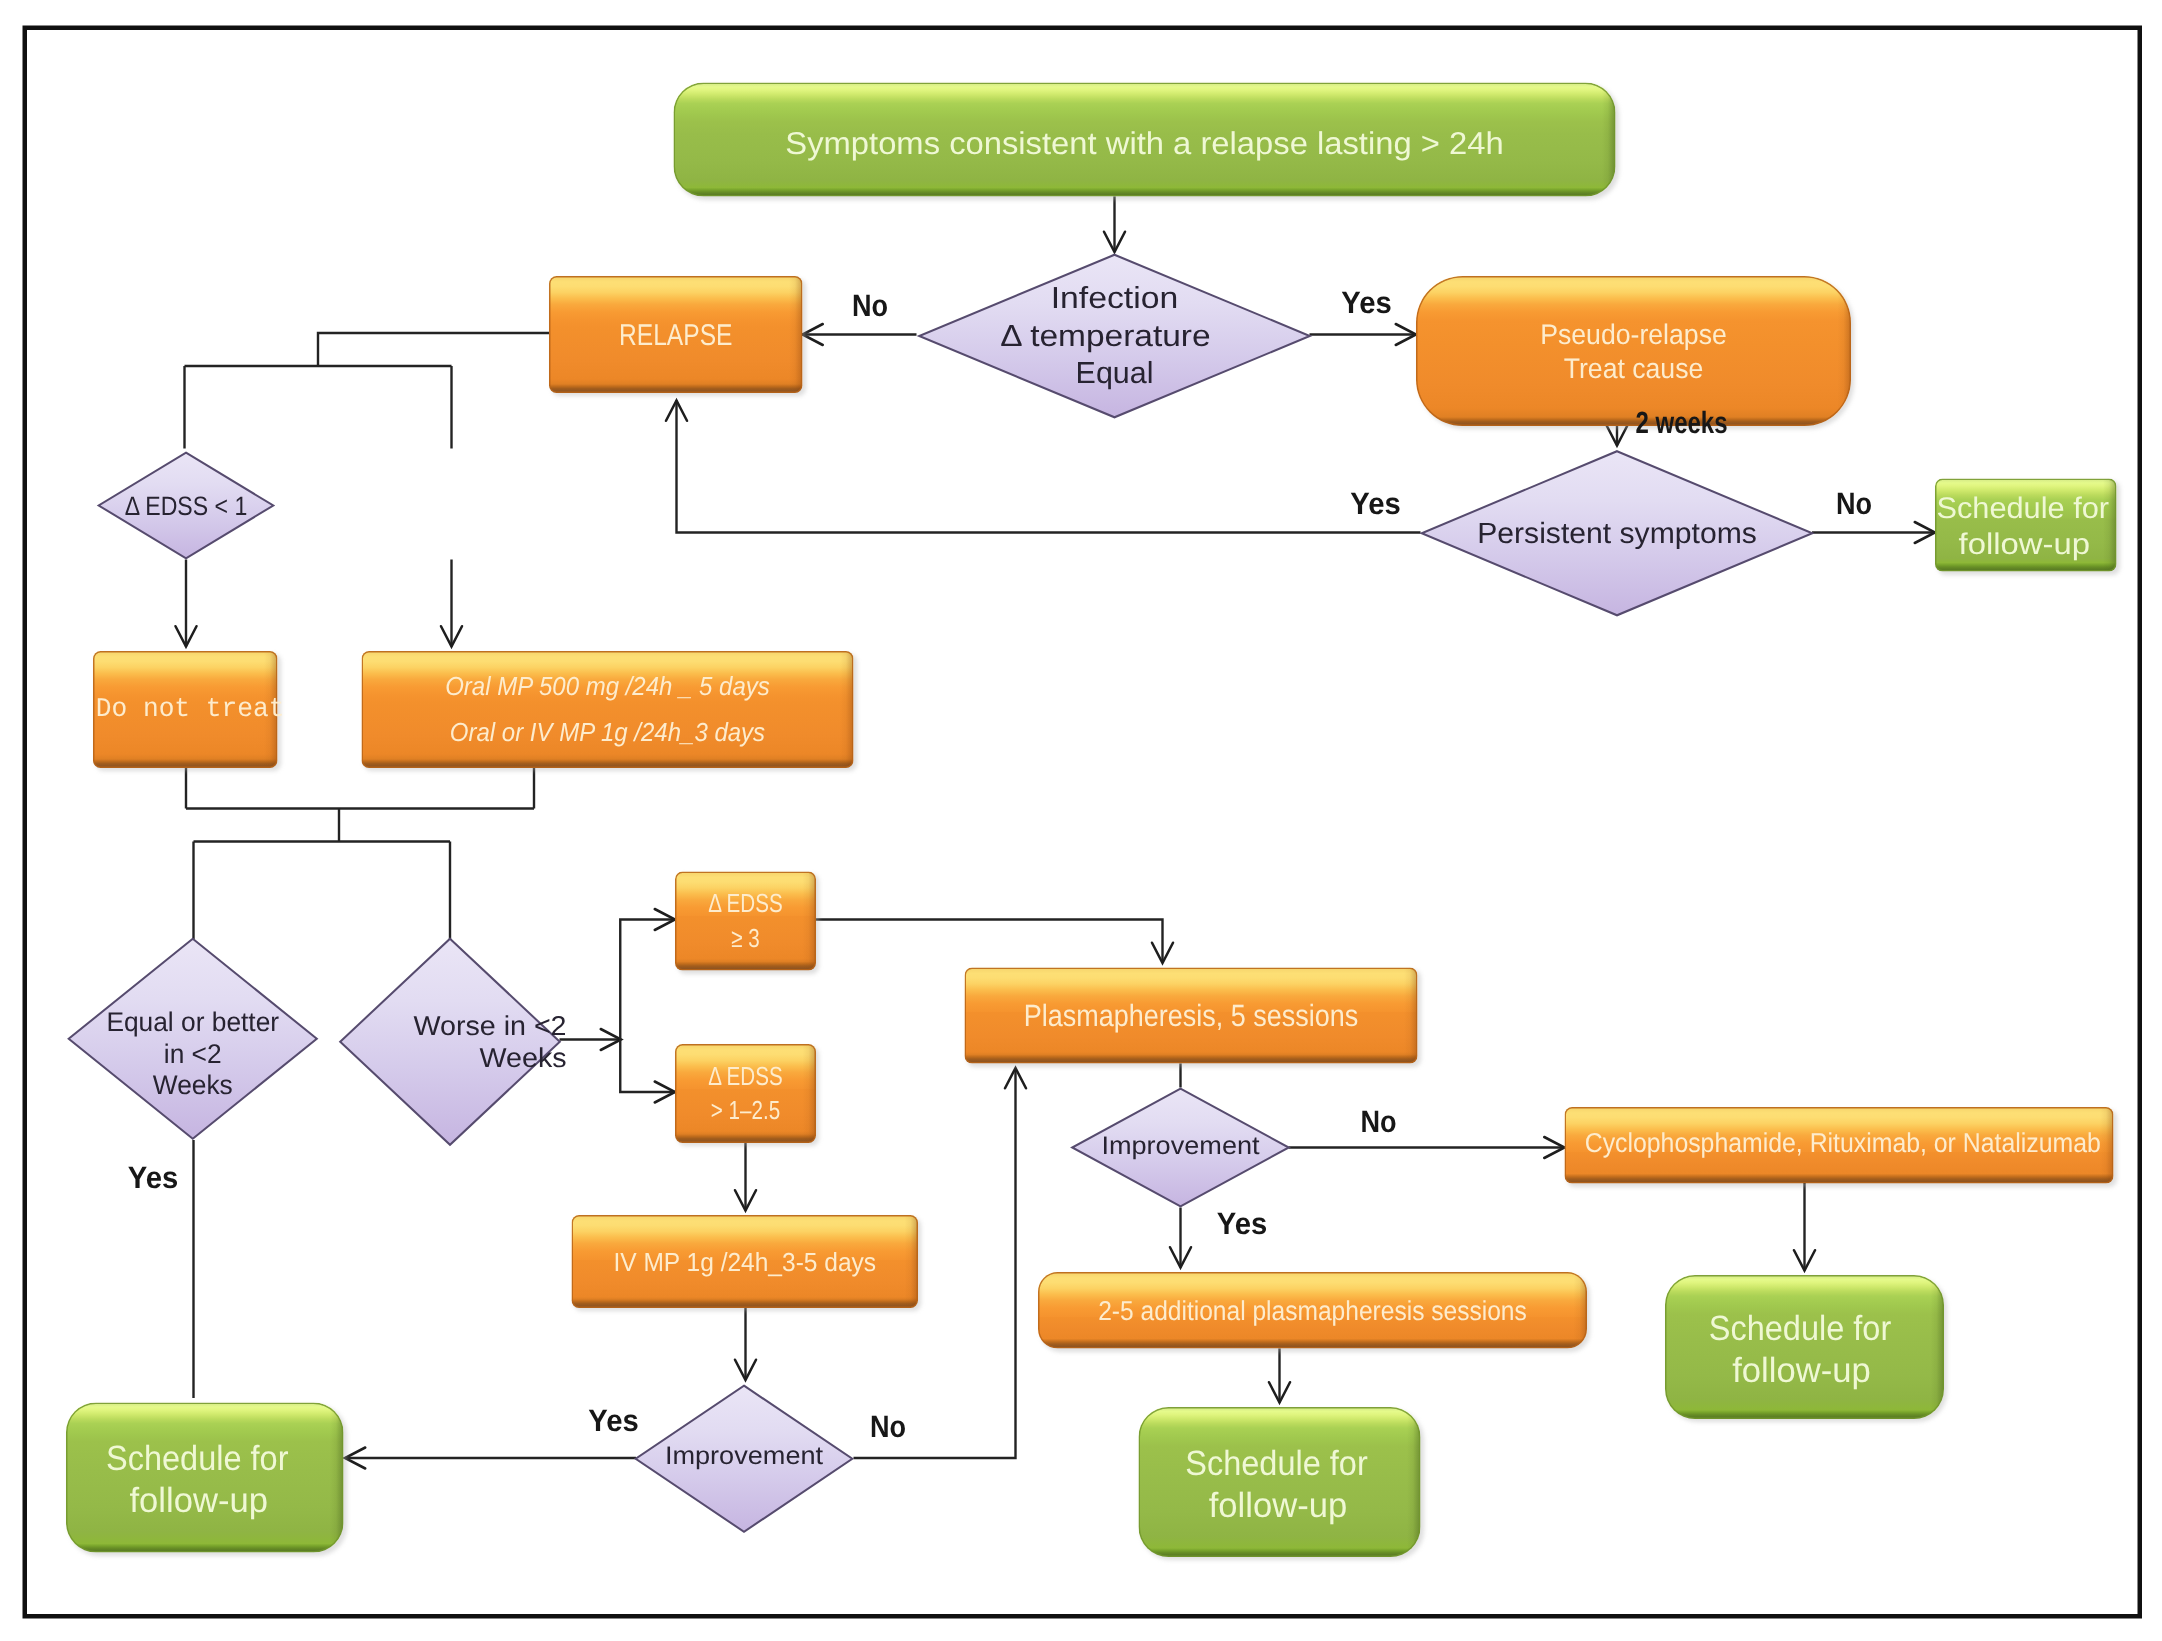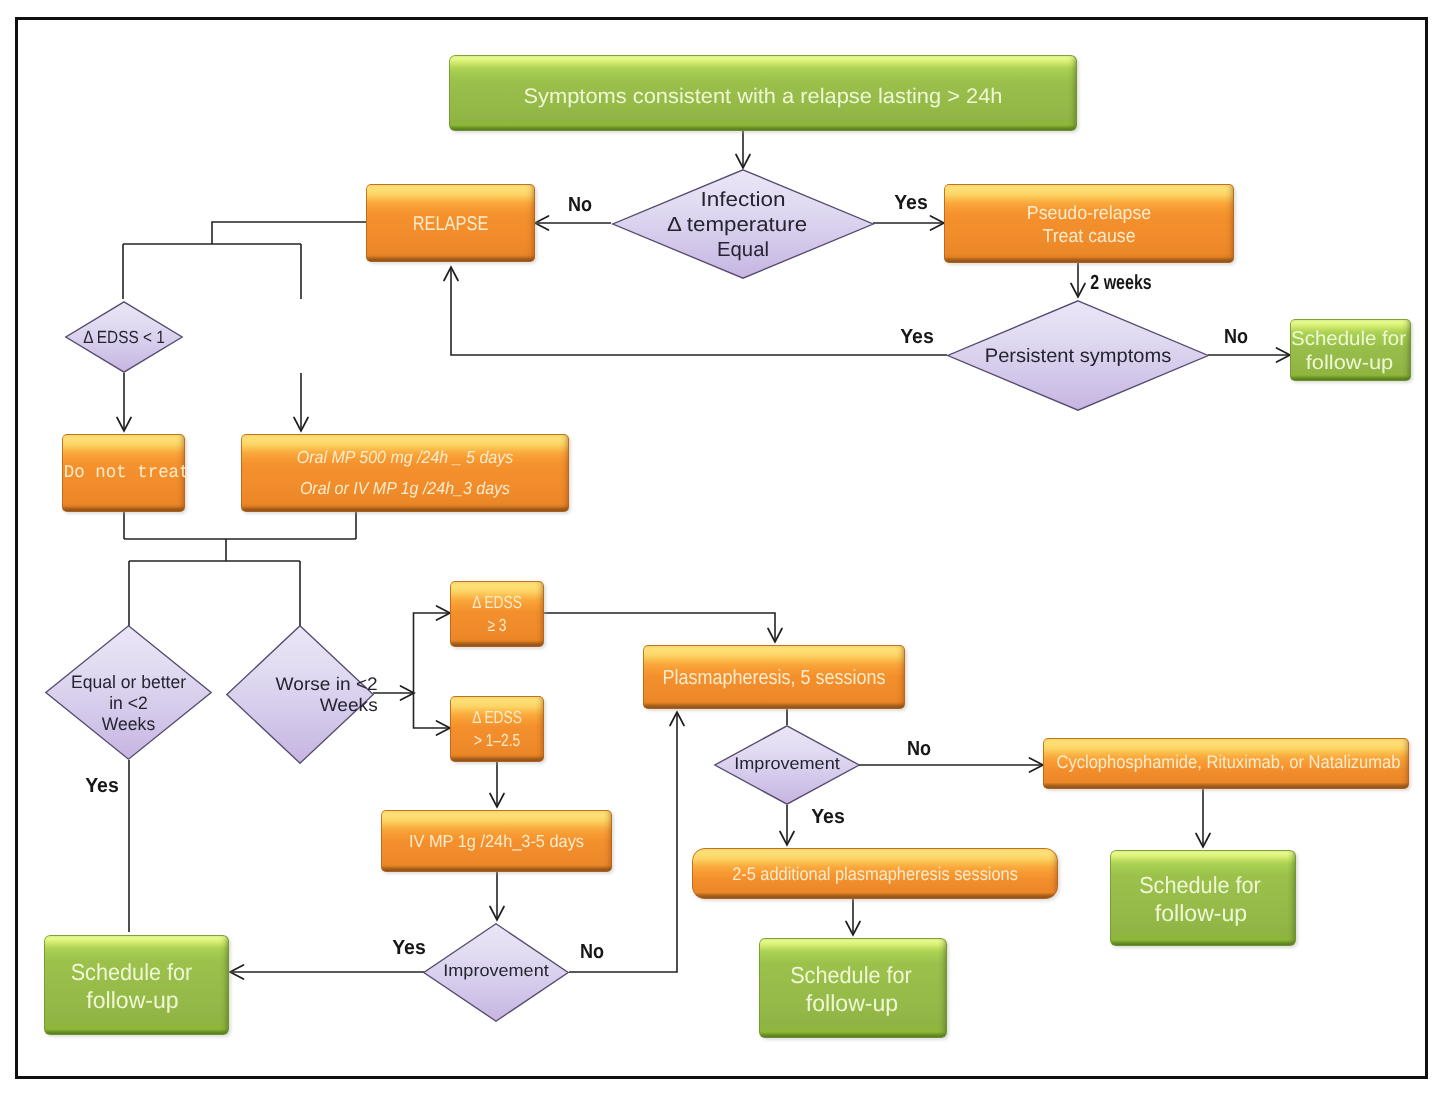--- a/index.html
+++ b/index.html
@@ -12,21 +12,21 @@
           transform:translateZ(0);-webkit-font-smoothing:antialiased;}
   #frame{position:absolute;left:15px;top:17px;width:1413px;height:1062px;
          border:3px solid #101010;box-sizing:border-box;}
   #edges{position:absolute;left:0;top:0;}
   .node{position:absolute;box-sizing:border-box;}
   .node .txt{position:absolute;left:0;top:50%;transform:translateY(-50%);
              width:100%;text-align:center;z-index:3;}
   .node .txt{will-change:opacity;}
   .node .ln{white-space:nowrap;}
   .rect{border-radius:5px;}
-  .rect.green{border-radius:6px;}
+  .rect.green{border-radius:20px;}
   .rect.r5{border-radius:5px;}
   .rect.green{
     background:
       linear-gradient(to right, rgba(255,255,255,0) 0,
         rgba(255,255,255,0) calc(100% - 9px), rgba(70,95,25,0.10) calc(100% - 5px),
         rgba(60,85,22,0.30) calc(100% - 2px), rgba(55,78,20,0.42) 100%),
       linear-gradient(to bottom,
         #c3cd84 0px, #d8ed88 1px, #e5fa8b 3px, #e0f57f 5px,
         #cfe96c 8px, #bbdb5d 11px, #aad154 14px, #a5cd51 17px,
         #a0c84e 21px, #9cc14b 26px,
@@ -139,21 +139,21 @@
       <div class="ln" style="transform:translateX(0px) scaleX(1.11);">Infection</div>
       <div class="ln" style="transform:translateX(-6px) scaleX(1.1);">Δ temperature</div>
       <div class="ln" style="transform:translateX(0px) scaleX(1.0);">Equal</div>
     </div>
   </div>
   <div class="node rect orange" style="left:366px;top:184px;width:169px;height:78px;">
     <div class="txt" style="font-size:20px;line-height:24px;margin-top:1px;">
       <div class="ln" style="transform:translateX(0px) scaleX(0.82);">RELAPSE</div>
     </div>
   </div>
-  <div class="node rect orange" style="left:944px;top:184px;width:290px;height:79px;">
+  <div class="node rect orange" style="left:944px;top:184px;width:290px;height:100px;border-radius:31px;">
     <div class="txt" style="font-size:18.9px;line-height:23px;margin-top:1px;">
       <div class="ln" style="transform:translateX(0px) scaleX(0.94);">Pseudo-relapse</div>
       <div class="ln" style="transform:translateX(0px) scaleX(0.94);">Treat cause</div>
     </div>
   </div>
   <div class="node dia" style="left:947px;top:300px;width:262px;height:111px;">
     <svg width="262" height="111" viewBox="0 0 262 111">
       <defs>
           <linearGradient id="g_persistent" x1="0" y1="0" x2="0" y2="1">
             <stop offset="0%" stop-color="#eae5f6"></stop>
@@ -246,21 +246,21 @@
     <div class="txt" style="font-size:17.4px;line-height:23px;margin-top:0px;">
       <div class="ln" style="transform:translateX(0px) scaleX(0.79);">Δ EDSS</div>
       <div class="ln" style="transform:translateX(0px) scaleX(0.79);">&gt; 1–2.5</div>
     </div>
   </div>
   <div class="node rect orange" style="left:381px;top:810px;width:231px;height:62px;">
     <div class="txt" style="font-size:17.4px;line-height:22px;margin-top:0px;">
       <div class="ln" style="transform:translateX(0px) scaleX(0.94);">IV MP 1g /24h_3-5 days</div>
     </div>
   </div>
-  <div class="node rect orange" style="left:643px;top:645px;width:262px;height:64px;">
+  <div class="node rect orange" style="left:643px;top:645px;width:302px;height:64px;">
     <div class="txt" style="font-size:20.5px;line-height:24px;margin-top:1px;">
       <div class="ln" style="transform:translateX(0px) scaleX(0.877);">Plasmapheresis,  5 sessions</div>
     </div>
   </div>
   <div class="node dia" style="left:714px;top:725px;width:146px;height:80px;">
     <svg width="146" height="80" viewBox="0 0 146 80">
       <defs>
           <linearGradient id="g_improvement1" x1="0" y1="0" x2="0" y2="1">
             <stop offset="0%" stop-color="#eae5f6"></stop>
             <stop offset="30%" stop-color="#e2dcf2"></stop>

